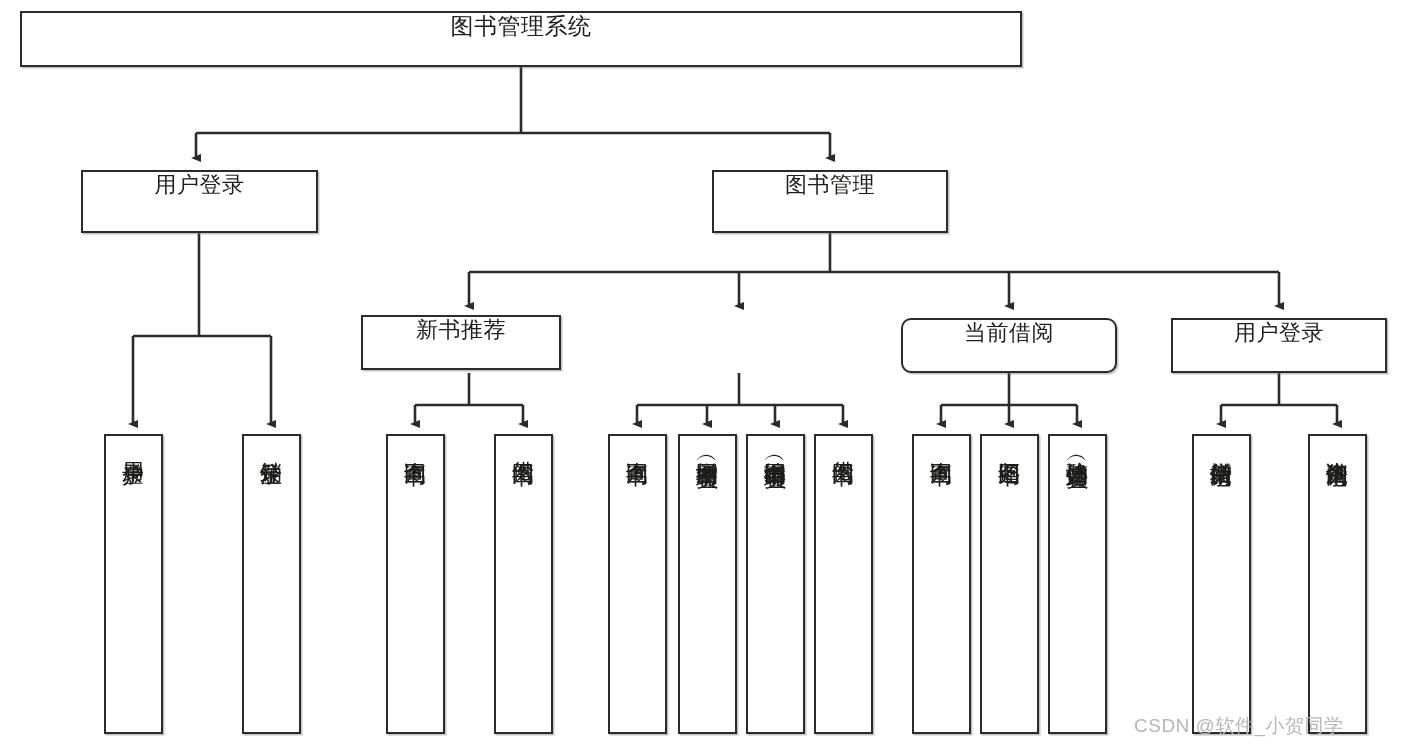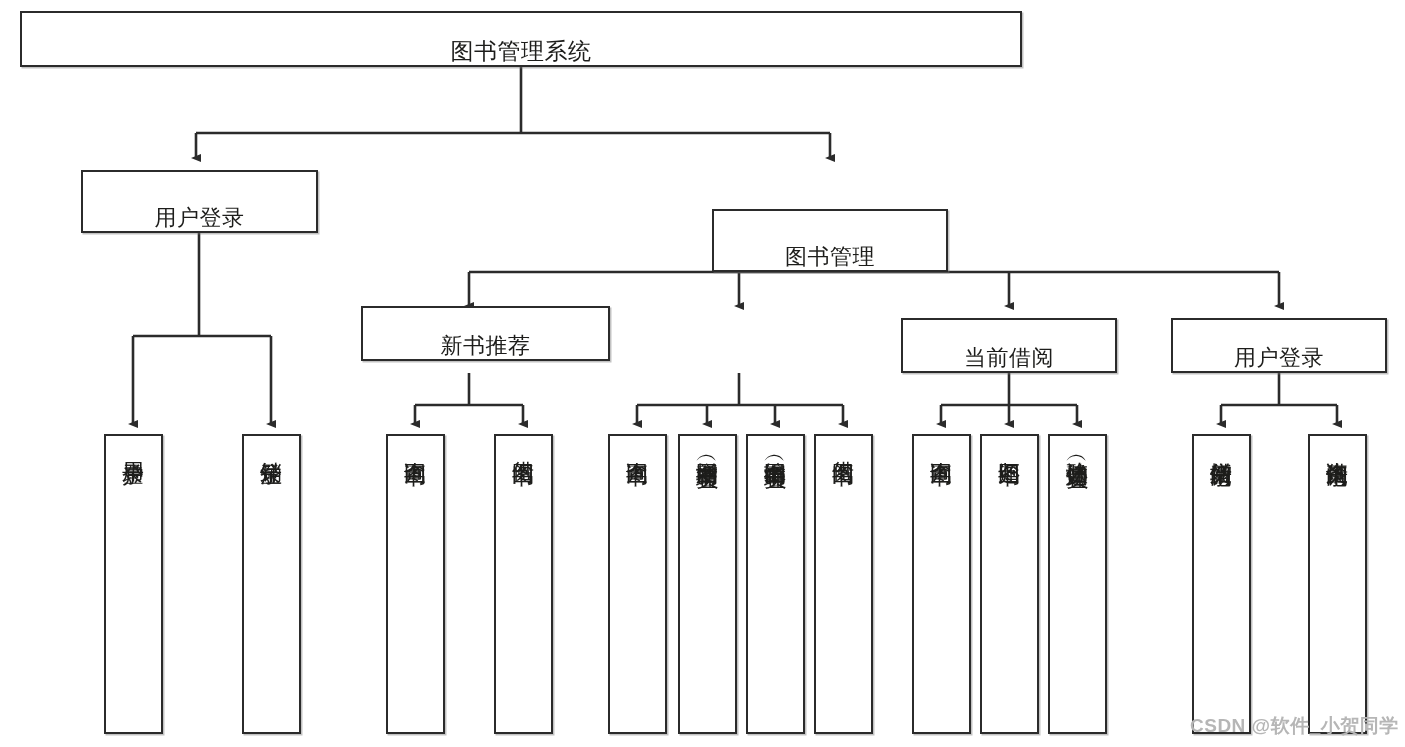--- a/index.html
+++ b/index.html
@@ -24,21 +24,21 @@
     width: 1405px;
     height: 747px;
     pointer-events: none;
   }
   .node {
     position: absolute;
     box-sizing: border-box;
     border: 2.4px solid #2b2b2b;
     background: #ffffff;
     display: flex;
-    align-items: flex-end;
+    align-items: flex-start;
     justify-content: center;
     color: #20201f;
     box-shadow: 1.5px 1.5px 0 rgba(120,120,120,0.45);
   }
   .node .label {
     font-size: 22px;
     line-height: 1.18;
     letter-spacing: 0.5px;
     white-space: nowrap;
     color: #1d1d1b;
@@ -121,28 +121,28 @@
     </g>
   </svg>
 
   <div class="node root" style="left:20px; top:11px; width:1002px; height:56px;">
     <span class="label">图书管理系统</span>
   </div>
 
   <div class="node" style="left:81px; top:170px; width:237px; height:63px;">
     <span class="label">用户登录</span>
   </div>
-  <div class="node" style="left:712px; top:170px; width:236px; height:63px;margin-top:39px;">
+  <div class="node" style="left:712px; top:170px; width:236px; height:63px;">
     <span class="label">图书管理</span>
   </div>
 
-  <div class="node" style="left:361px; top:306px; width:249px; height:55px;">
+  <div class="node" style="left:361px; top:315px; width:200px; height:55px;">
     <span class="label">新书推荐</span>
   </div>
-  <div class="node" style="left:901px; top:318px; width:216px; height:55px;">
+  <div class="node" style="left:901px; top:318px; width:216px; height:55px;border-radius:10px;">
     <span class="label">当前借阅</span>
   </div>
   <div class="node" style="left:1171px; top:318px; width:216px; height:55px;">
     <span class="label">用户登录</span>
   </div>
 
   <div class="node leaf" style="left:104px; top:434px; width:59px; height:300px;">
     <span class="label">用户登录</span>
   </div>
   <div class="node leaf" style="left:242px; top:434px; width:59px; height:300px;">
@@ -179,15 +179,15 @@
     <span class="label">确认归还（管理员）</span>
   </div>
 
   <div class="node leaf" style="left:1192px; top:434px; width:59px; height:300px;">
     <span class="label">新增借阅记录</span>
   </div>
   <div class="node leaf" style="left:1308px; top:434px; width:59px; height:300px;">
     <span class="label">查询借阅记录</span>
   </div>
 
-  <div class="watermark" style="left:1190px; top:713px;font-weight:bold;">CSDN @软件_小贺同学</div>
+  <div class="watermark" style="left:1134px; top:713px;">CSDN @软件_小贺同学</div>
 
 </div>
 
 </body></html>

